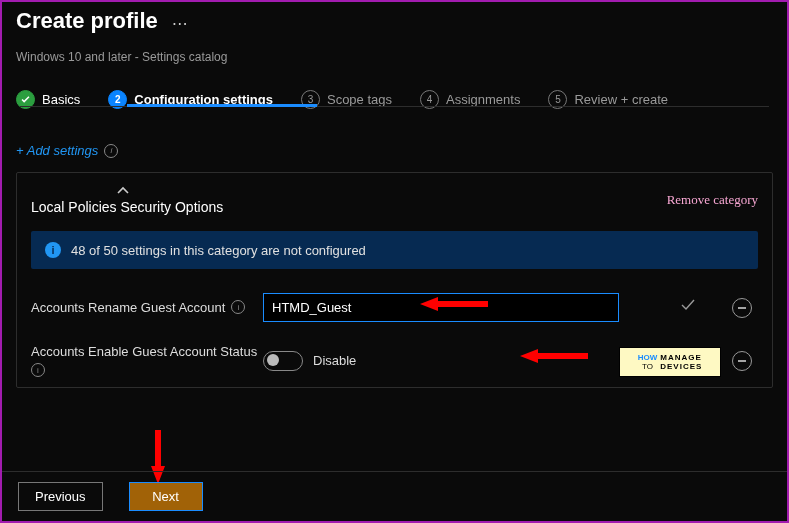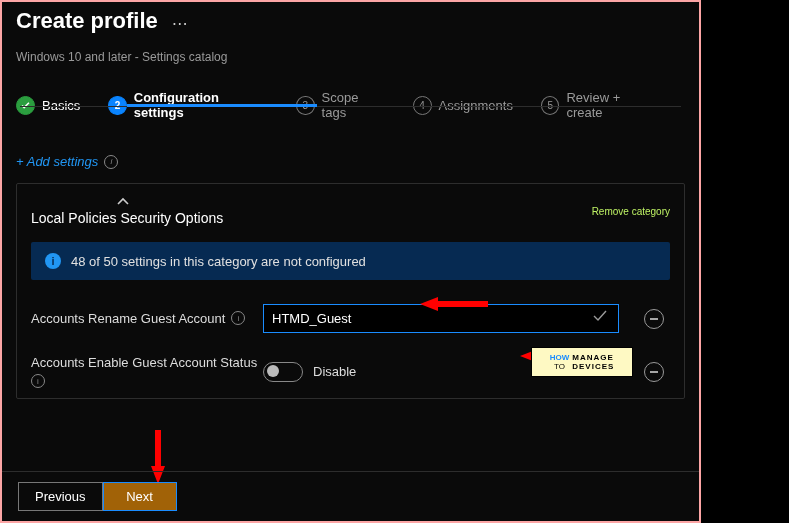--- a/index.html
+++ b/index.html
@@ -1,16 +1,16 @@
 <!DOCTYPE html>
 <html><head>
 <meta charset="utf-8">
 <style>
   html,body{margin:0;padding:0;background:#000;font-family:"Segoe UI",Arial,sans-serif;color:#ccc;}
-  .frame{width:701px;height:523px;box-sizing:border-box;border:2px solid #fca5a5;background:#0a0a0a;position:relative;overflow:hidden;}
+  .frame{width:789px;height:523px;box-sizing:border-box;border:2px solid #a21caf;background:#0a0a0a;position:relative;overflow:hidden;}
   .inner{padding:6px 14px 0 14px;}
   .title-row{display:flex;align-items:center;}
   .title{color:#fff;font-size:22px;font-weight:600;}
   .more-dots{color:#ccc;font-size:16px;margin-left:14px;margin-top:4px;}
   .subtitle{color:#9a9a9a;font-size:12px;margin-top:16px;}
   .steps{display:flex;align-items:center;margin-top:26px;font-size:13px;}
   .step{display:flex;align-items:center;margin-right:28px;color:#9a9a9a;cursor:pointer;}
   .step .num{width:17px;height:17px;border-radius:50%;border:1px solid #777;color:#999;display:flex;align-items:center;justify-content:center;font-size:10px;margin-right:7px;}
   .step.done .num{background:#2b9e3f;border-color:#2b9e3f;}
   .step.done{color:#fff;}
@@ -18,39 +18,39 @@
   .step.active .num{background:#0a84ff;border-color:#0a84ff;color:#fff;font-weight:600;font-size:10px;}
   .step.active .lbl{font-weight:600;}
   .step-underline{position:absolute;height:3px;background:#1a8cff;width:190px;top:102px;left:125px;}
   .step-track{position:absolute;height:1px;background:#2d2d2d;top:104px;left:18px;right:18px;}
   .add-settings{margin-top:34px;color:#2196f3;font-size:13px;display:flex;align-items:center;cursor:pointer;font-style:italic;}
   .info-icon{width:12px;height:12px;border:1px solid #888;border-radius:50%;display:inline-flex;align-items:center;justify-content:center;font-size:8px;color:#888;margin-left:6px;}
   .panel{margin-top:14px;border:1px solid #2d2d2d;border-radius:2px;padding:12px 14px 10px 14px;}
   .panel-header{display:flex;align-items:center;justify-content:space-between;}
   .ph-left{display:flex;align-items:center;color:#fff;font-size:14px;cursor:pointer;flex-direction:column;}
   .ph-left .chev{margin-right:8px;font-size:12px;color:#ccc;}
-  .remove-cat{color:#bef264;font-size:10px;cursor:pointer;}
+  .remove-cat{color:#f9a8d4;font-size:13px;cursor:pointer;font-family:Liberation Serif, serif;}
   .info-banner{margin-top:16px;background:#062a52;padding:11px 14px;display:flex;align-items:center;border-radius:2px;}
   .info-banner .ib-icon{width:16px;height:16px;border-radius:50%;background:#2196f3;color:#062a52;display:flex;align-items:center;justify-content:center;font-size:11px;font-weight:bold;margin-right:10px;}
   .info-banner .ib-text{color:#e0e0e0;font-size:13px;}
   .setting-row{display:flex;align-items:center;margin-top:24px;font-size:13px;}
   .setting-label{color:#ddd;width:232px;display:flex;align-items:flex-start;}
   .setting-control{flex:1;display:flex;align-items:center;position:relative;}
   .txt-input{background:#000;border:1px solid #1a8cff;color:#fff;font-size:13px;padding:6px 28px 6px 8px;width:318px;outline:none;}
   .input-check{position:absolute;right:62px;top:5px;color:#888;font-size:14px;pointer-events:none;}
   .remove-setting{width:18px;height:18px;border:1px solid #999;border-radius:50%;display:flex;align-items:center;justify-content:center;color:#ccc;font-size:12px;cursor:pointer;margin-left:auto;margin-right:6px;}
   .toggle{width:38px;height:18px;border:1px solid #888;border-radius:10px;position:relative;cursor:pointer;background:#0a0a0a;}
   .toggle .knob{position:absolute;width:12px;height:12px;border-radius:50%;background:#bbb;top:2px;left:3px;}
   .toggle-label{color:#ddd;margin-left:10px;}
   .watermark{position:absolute;right:66px;top:345px;width:100px;height:28px;background:#fef9c3;color:#000;font-size:8px;font-family:Arial;display:flex;align-items:center;justify-content:center;border:1px solid #000;}
   .wm-left{display:flex;flex-direction:column;align-items:center;margin-right:3px;}
   .wm-left span:first-child{color:#1a8cff;font-weight:bold;}
   .wm-right{font-weight:900;letter-spacing:1px;line-height:9px;text-align:left;}
   .bottom-bar{position:absolute;left:0;right:0;bottom:0;border-top:1px solid #2d2d2d;padding:10px 16px;display:flex;}
-  .btn{font-size:13px;padding:6px 16px;border:1px solid #777;background:transparent;color:#fff;cursor:pointer;margin-right:0;min-width:74px;}
+  .btn{font-size:13px;padding:6px 16px;border:1px solid #777;background:transparent;color:#fff;cursor:pointer;margin-right:26px;min-width:74px;}
   .btn.primary{background:#a16207;border-color:#1a8cff;color:#fff;}
   .arrow{position:absolute;pointer-events:none;}
   .arrow svg{display:block;}
   .check-svg{width:11px;height:11px;}
 </style>
 </head>
 <body>
 
 <div class="frame">
   <div class="inner">

